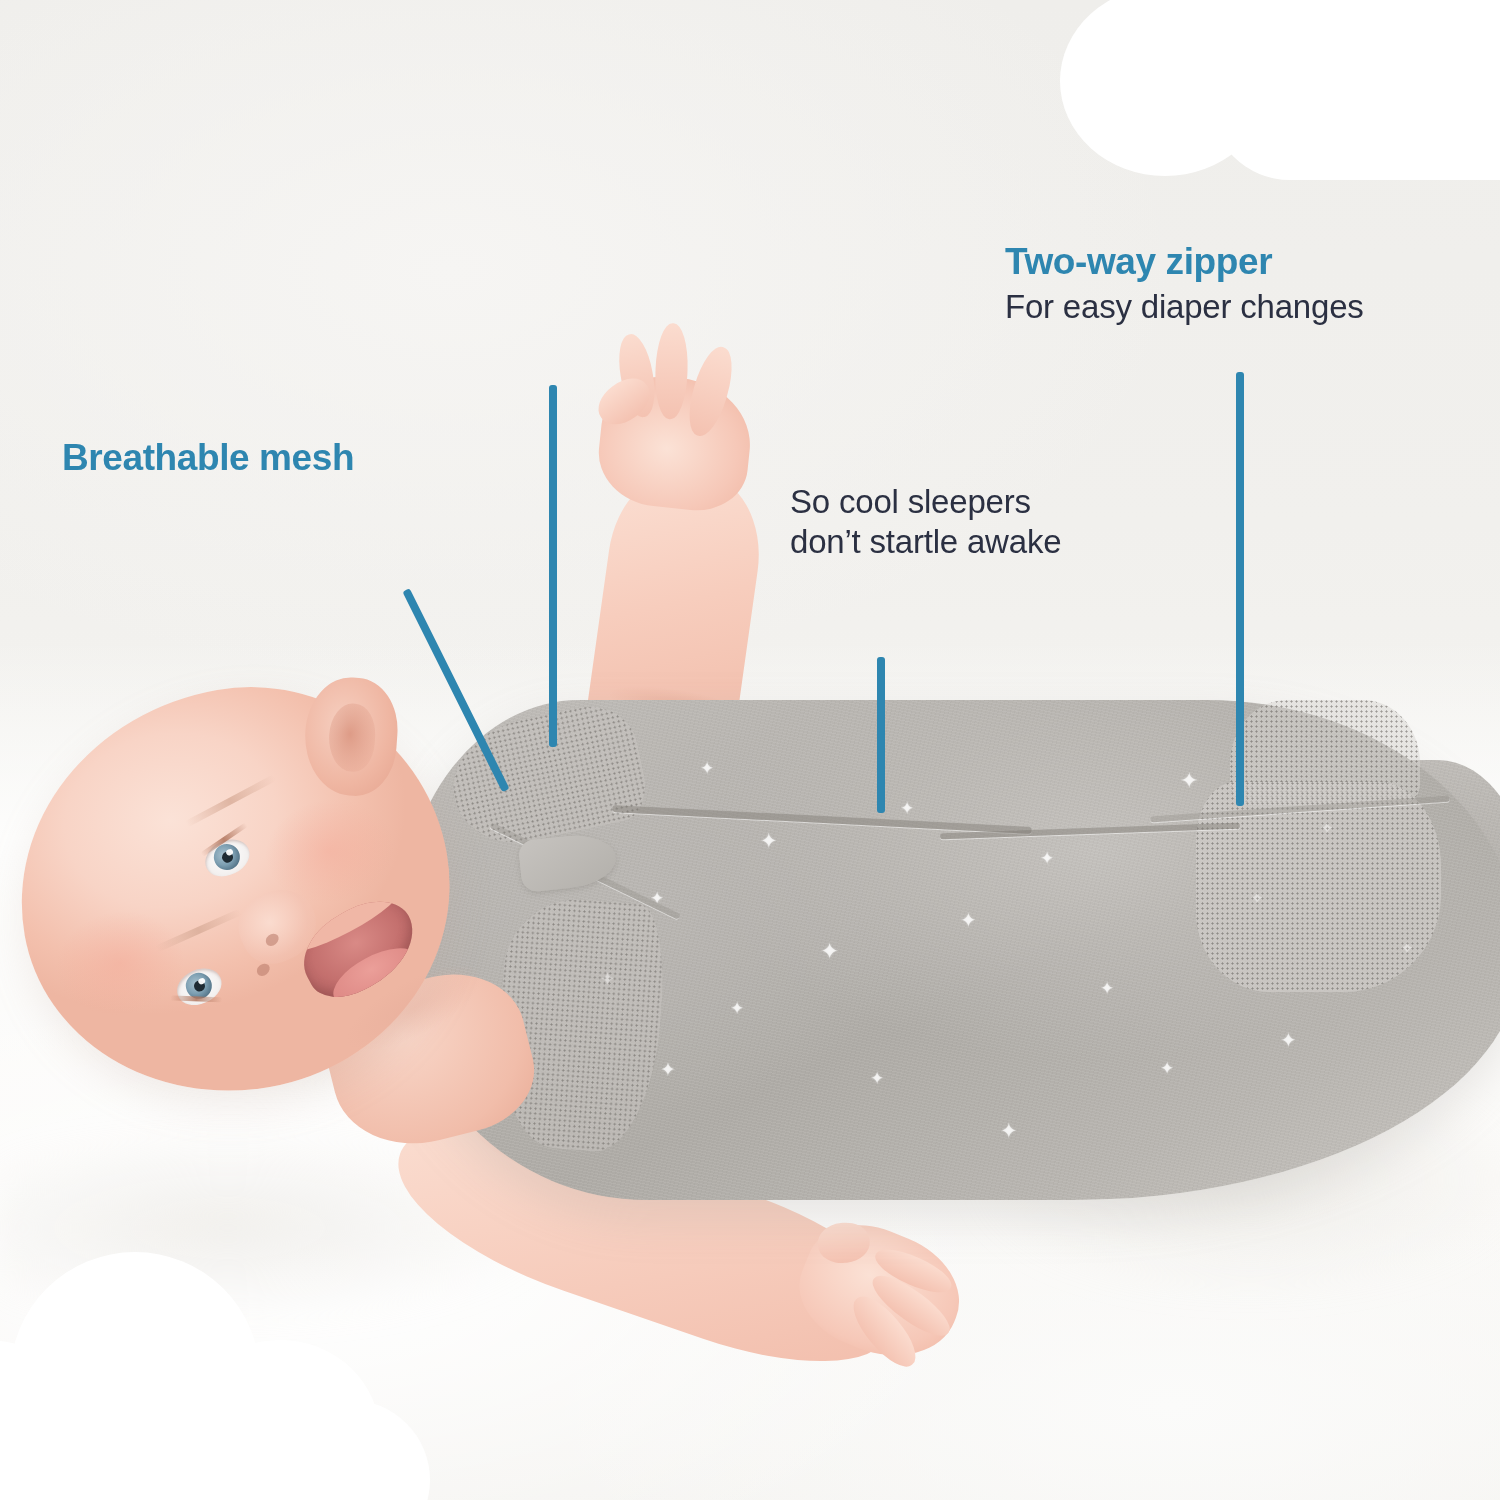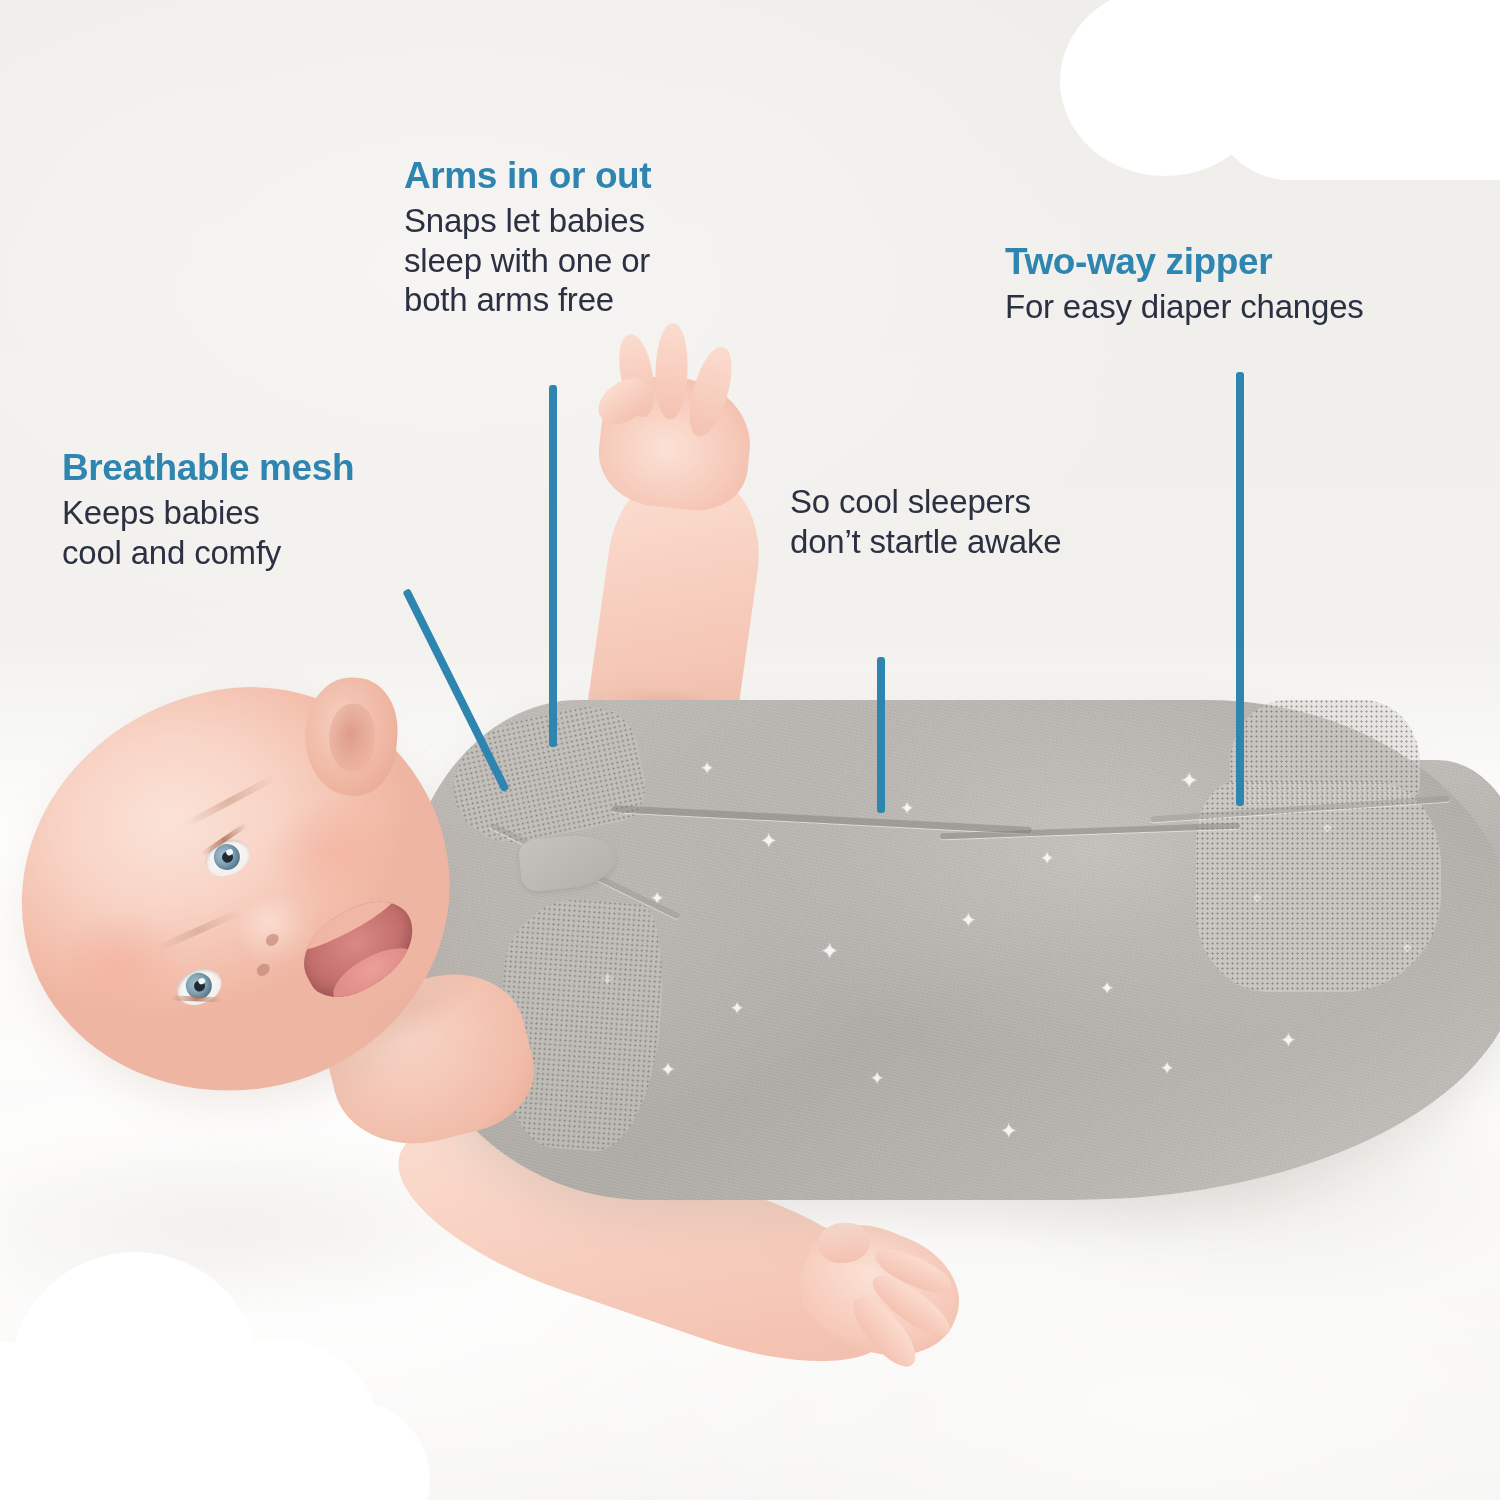--- a/index.html
+++ b/index.html
@@ -411,36 +411,28 @@
   </div>
 
   <div class="leader" style="left:402px; top:590px; width:8px; height:224px; transform-origin:top center; transform:rotate(-26.5deg);"></div>
 
   <div class="leader" style="left:549px; top:385px; width:8px; height:362px;"></div>
 
   <div class="leader" style="left:877px; top:657px; width:8px; height:156px;"></div>
 
   <div class="leader" style="left:1236px; top:372px; width:8px; height:434px;"></div>
 
-  <div class="callout" style="left:404px; top:156px; width:360px;">
-    <h3>Arms in or out</h3>
-    <p>Snaps let babies
-sleep with one or
-both arms free</p>
-  </div>
 
   <div class="callout" style="left:1005px; top:242px; width:500px;">
     <h3>Two-way zipper</h3>
     <p>For easy diaper changes</p>
   </div>
 
-  <div class="callout" style="left:62px; top:448px; width:430px;">
+  <div class="callout" style="left:62px; top:438px; width:430px;">
     <h3>Breathable mesh</h3>
-    <p>Keeps babies
-cool and comfy</p>
   </div>
 
   <div class="callout" style="left:790px; top:482px; width:400px;">
     <p>So cool sleepers
 don’t startle awake</p>
   </div>
 
 </div>
 
 </body></html>

